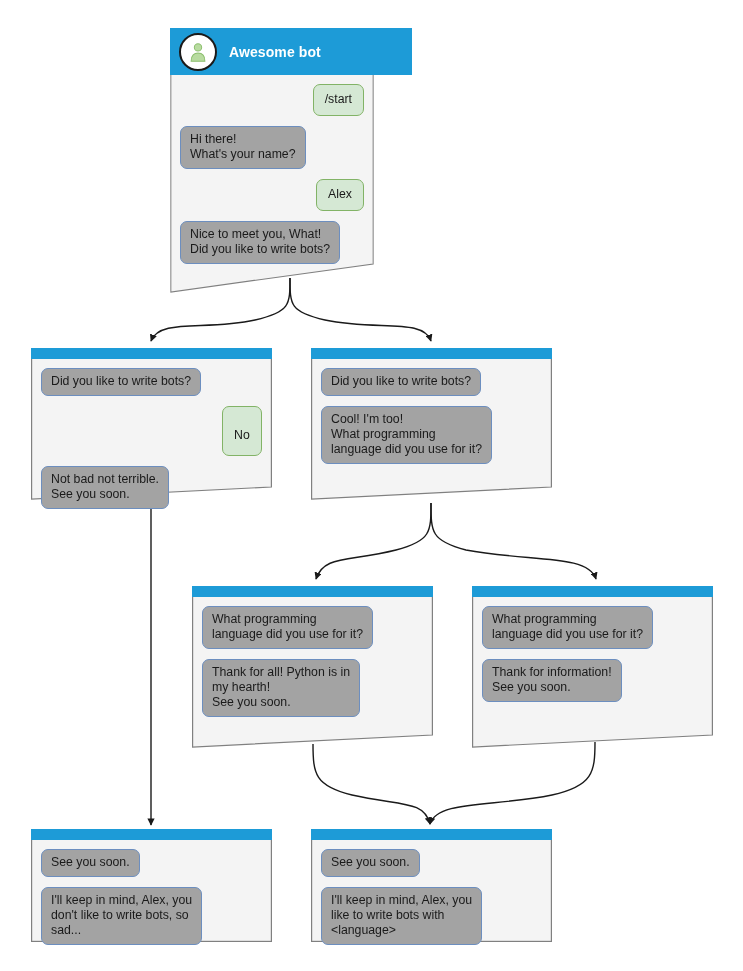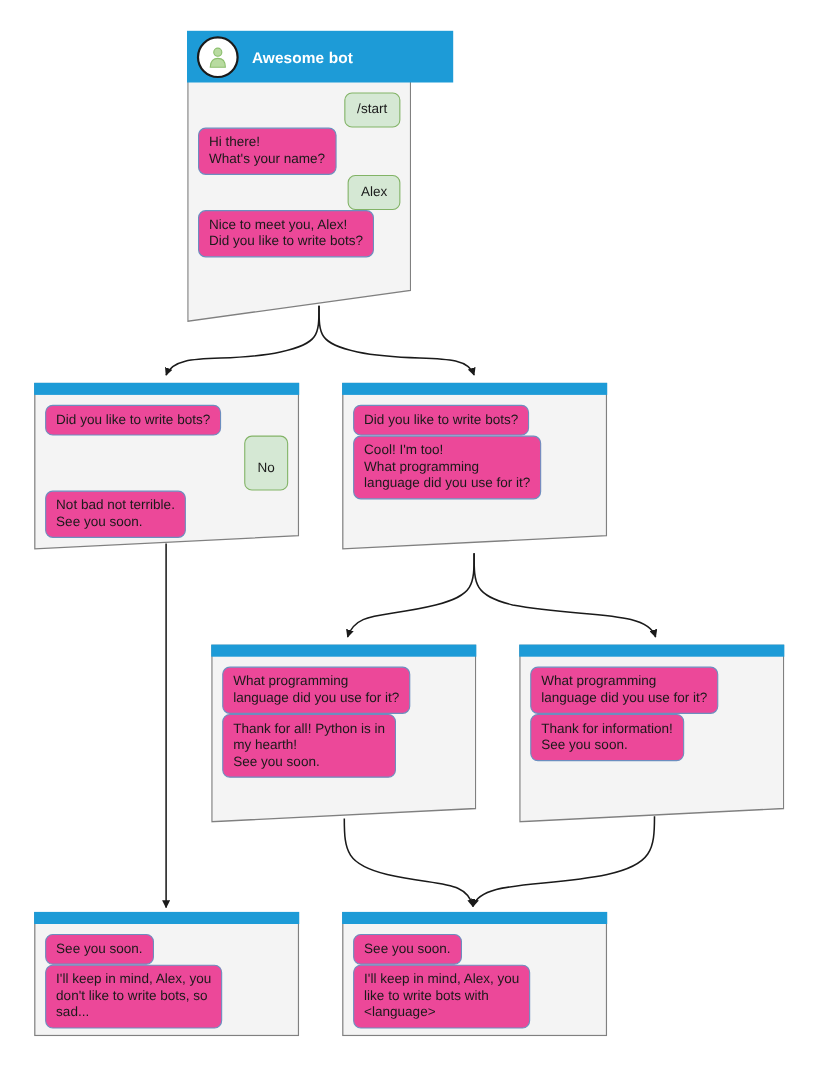--- a/index.html
+++ b/index.html
@@ -87,39 +87,40 @@
 
   
   .chat {
     position: absolute;
     left: 0;
     width: 100%;
     box-sizing: border-box;
     padding: 9px 10px 0 10px;
     display: flex;
     flex-direction: column;
+    gap: 10px;
   }
   .msg-row {
     display: flex;
   }
   .msg-row.bot  { justify-content: flex-start; }
   .msg-row.user { justify-content: flex-end; }
 
   .bubble {
     border-radius: 7px;
     padding: 5px 9px 6px 9px;
     font-size: 12.3px;
     line-height: 15px;
     color: #1a1a1a;
     box-sizing: border-box;
     white-space: pre-line;
     max-width: 205px;
   }
   .bubble.bot {
-    background: #ec4899;
+    background: #a3a3a3;
     border: 1px solid #6c8ebf;
   }
   .bubble.user {
     background: #d5e8d4;
     border: 1px solid #82b366;
     min-width: 40px;
     text-align: left;
     padding: 7px 11px 8px 11px;
   }
   .bubble.user.tall {
@@ -169,21 +170,21 @@
           <div class="bubble user">/start</div>
         </div>
         <div class="msg-row bot">
           <div class="bubble bot">Hi there!
 What's your name?</div>
         </div>
         <div class="msg-row user">
           <div class="bubble user">Alex</div>
         </div>
         <div class="msg-row bot">
-          <div class="bubble bot">Nice to meet you, Alex!
+          <div class="bubble bot">Nice to meet you, What!
 Did you like to write bots?</div>
         </div>
       </div>
     </div>
   </div>
 
   <div class="node" id="node-answer-no" style="left:31px; top:348px; width:241px; height:152px;">
     <svg class="node-shape" viewBox="0 0 241 152" preserveAspectRatio="none">
       <polygon points="0.6,0.6 240.4,0.6 240.4,139 0.6,151" fill="#f4f4f4" stroke="#808080" stroke-width="1.2"></polygon>
     </svg>

